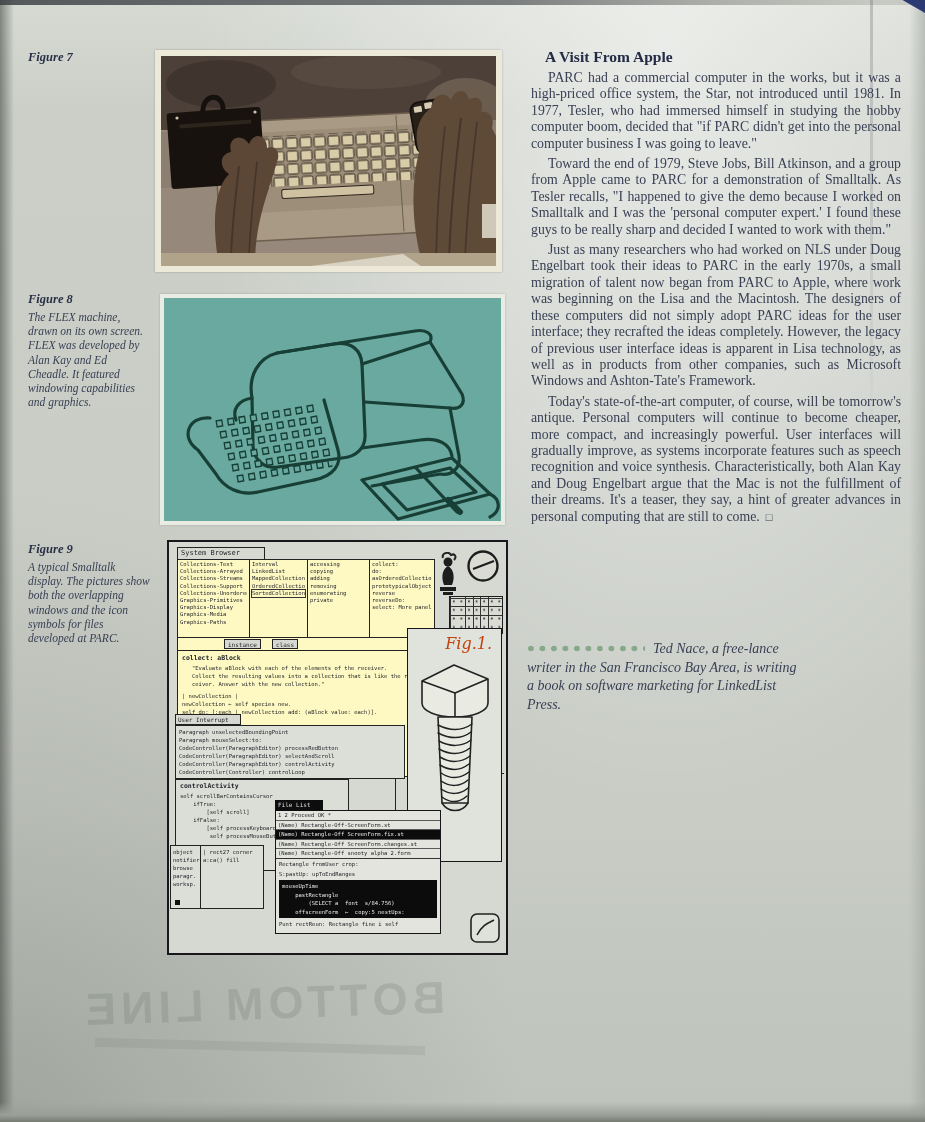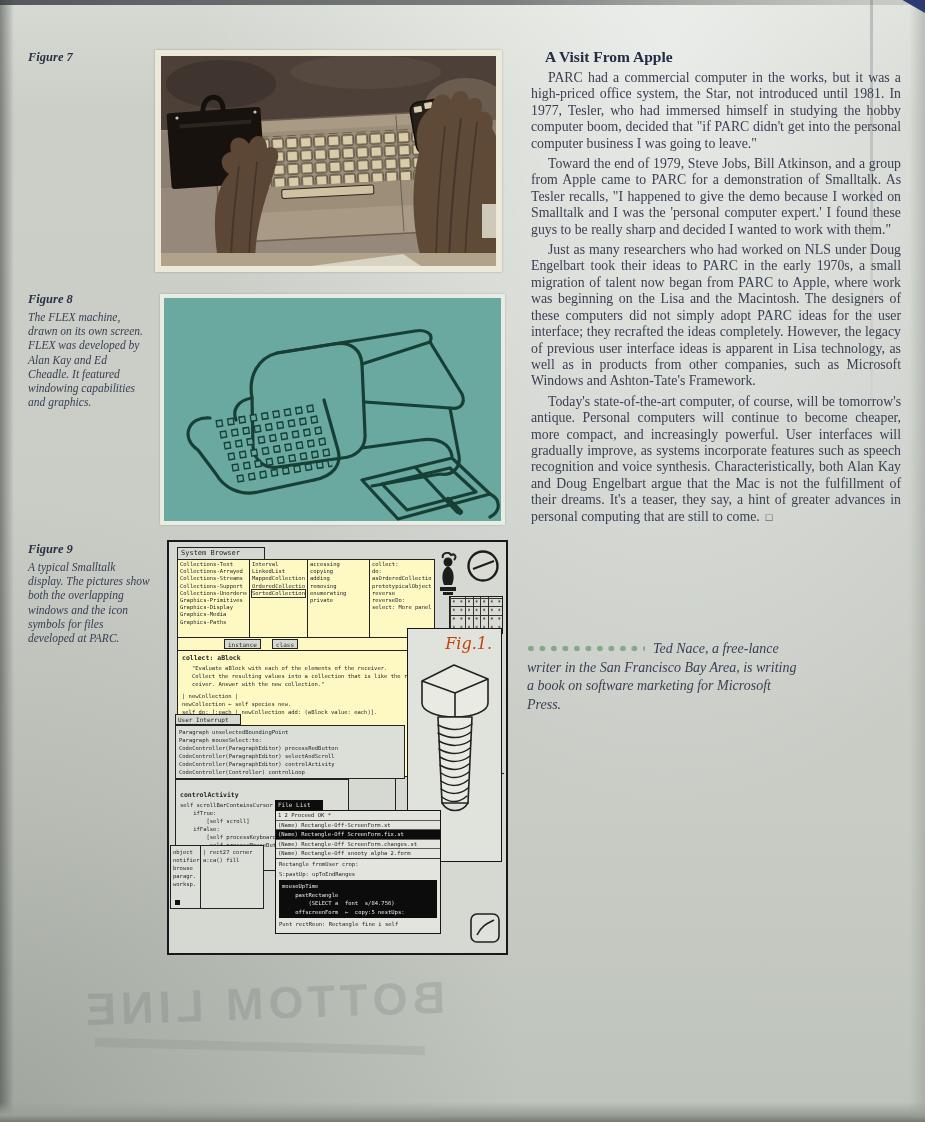--- a/index.html
+++ b/index.html
@@ -69,21 +69,21 @@
       repeating-linear-gradient(0deg,#333 0 .8px,transparent .8px 8.6px);
     background-size:7.6px 8.6px,auto,auto;z-index:1;}
   .fig1-win{left:238px;top:86px;width:95px;height:234px;border:1.5px solid #15151a;background:#e0e3db;z-index:2;}
   .fig1-label{text-align:right;padding:5px 9px 0 0;font-family:"DejaVu Serif",serif;font-style:italic;
     font-size:16px;color:#c2410c;}
   .ui-tab{left:6px;top:172px;width:66px;height:11px;border:1px solid #222;background:#d6d9d2;
     font-size:6px;line-height:9px;padding-left:2px;z-index:3;}
   .ui-win{left:6px;top:183px;width:230px;height:54px;border:1px solid #222;background:#dcdfd8;
     font-size:5.5px;line-height:8px;padding:2px 3px;overflow:hidden;z-index:3;}
   .ctrl-win{left:6px;top:237px;width:174px;height:92px;border:1px solid #222;background:#dbded6;
-    font-size:5.5px;line-height:8px;padding:11px 4px;overflow:hidden;z-index:2;}
+    font-size:5.5px;line-height:8px;padding:2px 4px;overflow:hidden;z-index:2;}
   .ctrl-header{font-weight:bold;font-size:6.5px;margin-bottom:2px;}
   .mini-win{left:1px;top:303px;width:94px;height:64px;border:1px solid #222;background:#dcdfd8;
     display:flex;z-index:4;overflow:hidden;}
   .mini-left{width:30px;border-right:1px solid #222;font-size:5.5px;line-height:8px;padding:2px;}
   .mini-right{flex:1;font-size:5.5px;line-height:8px;padding:2px;}
   .mini-sq{position:absolute;left:4px;bottom:3px;width:5px;height:5px;background:#111;}
   .fl-win{left:106px;top:268px;width:166px;height:124px;border:1.5px solid #15151a;background:#e2e4dd;z-index:5;}
   .fl-tab{position:absolute;left:-1px;top:-11px;width:48px;height:11px;background:#0d0d0d;color:#dcdcdc;
     font-size:6px;line-height:10px;padding-left:3px;}
   .fl-rows{font-size:5.5px;line-height:8.6px;border-bottom:1px solid #333;}
@@ -388,21 +388,21 @@
 
   <div class="article">
     <h3>A Visit From Apple</h3>
     <p>PARC had a commercial computer in the works, but it was a high-priced office system, the Star, not introduced until 1981. In 1977, Tesler, who had immersed himself in studying the hobby computer boom, decided that "if PARC didn't get into the personal computer business I was going to leave."</p>
     <p>Toward the end of 1979, Steve Jobs, Bill Atkinson, and a group from Apple came to PARC for a demonstration of Smalltalk. As Tesler recalls, "I happened to give the demo because I worked on Smalltalk and I was the 'personal computer expert.' I found these guys to be really sharp and decided I wanted to work with them."</p>
     <p>Just as many researchers who had worked on NLS under Doug Engelbart took their ideas to PARC in the early 1970s, a small migration of talent now began from PARC to Apple, where work was beginning on the Lisa and the Macintosh. The designers of these computers did not simply adopt PARC ideas for the user interface; they recrafted the ideas completely. However, the legacy of previous user interface ideas is apparent in Lisa technology, as well as in products from other companies, such as Microsoft Windows and Ashton-Tate's Framework.</p>
     <p><span>Today's state-of-the-art computer, of course, will be tomorrow's antique. Personal computers will continue to become cheaper, more compact, and increasingly powerful. User interfaces will gradually improve, as systems incorporate features such as speech recognition and voice synthesis. Characteristically, both Alan Kay and Doug Engelbart argue that the Mac is not the fulfillment of their dreams. It's a teaser, they say, a hint of greater advances in personal computing that are still to come.</span><span class="endmark">□</span></p>
   </div>
 
   <div class="bio">
-    <span class="dots"></span><span>Ted Nace, a free-lance writer in the San Francisco Bay Area, is writing a book on software marketing for Microsoft Press.</span>
+    <span class="dots"></span><span>Ted Nace, a free-lance writer in the San Francisco Bay Area, is writing a book on software marketing for LinkedList Press.</span>
   </div>
 
   <div class="footer">
     <span class="mag">Macworld</span><span>141</span>
   </div>
 
   <div class="edge-bottom"></div>
 </div>
 
 </body></html>

